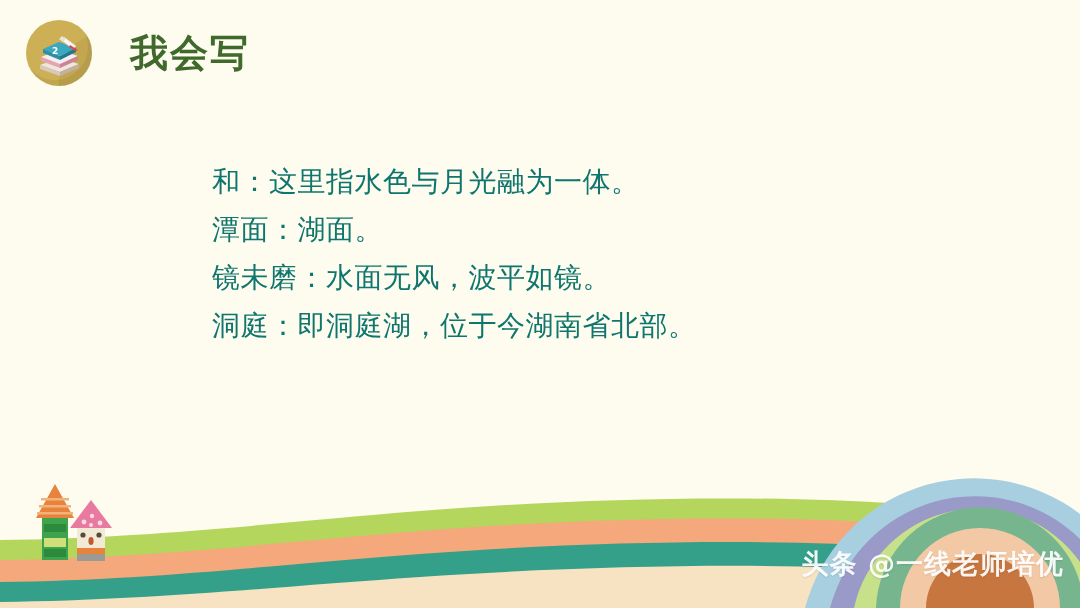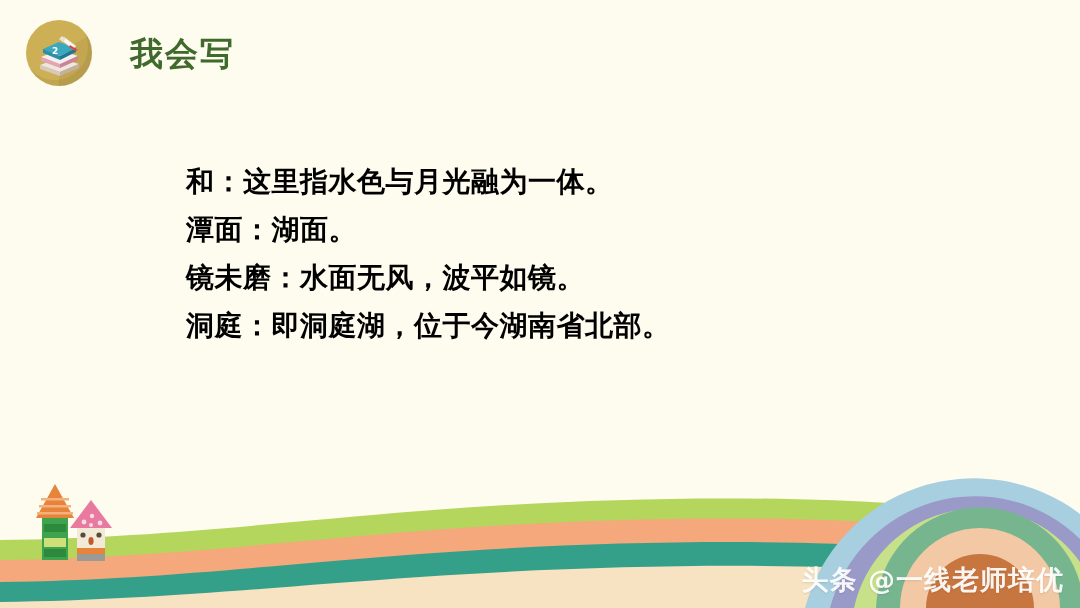--- a/index.html
+++ b/index.html
@@ -38,43 +38,44 @@
     height: 66px;
     border-radius: 50%;
     background: #cdb055;
     box-shadow: inset -4px -6px 0 rgba(0,0,0,0.06);
     flex: 0 0 auto;
   }
   #header-icon svg { display: block; }
 
   #title-text {
     font-family: "DejaVu Sans", "Liberation Sans", sans-serif;
-    font-size: 33px;
+    font-size: 38px;
     font-weight: 700;
     color: #3f6a2c;
     letter-spacing: 2px;
     line-height: 1;
     white-space: nowrap;
   }
 
   
   #notes {
     position: absolute;
     left: 186px;
     top: 158px;
     z-index: 15;
   }
   .note-line {
     font-family: "DejaVu Sans", "Liberation Sans", sans-serif;
     font-size: 28px;
-    font-weight: 700;
-    color: #000000;
+    font-weight: 400;
+    color: #0f766e;
     line-height: 48px;
     white-space: nowrap;
     letter-spacing: 0.5px;
+    margin-left: 26px;
   }
 
   
   #decor {
     position: absolute;
     left: 0;
     bottom: 0;
     width: 1080px;
     height: 130px;
     z-index: 5;
@@ -89,21 +90,21 @@
     width: 120px;
     height: 92px;
     z-index: 8;
   }
   #houses svg { display: block; }
 
   
   #watermark {
     position: absolute;
     right: 16px;
-    bottom: 10px;
+    bottom: 26px;
     z-index: 30;
     font-family: "DejaVu Sans", "Liberation Sans", sans-serif;
     font-size: 27px;
     font-weight: 700;
     color: rgba(255,255,255,0.93);
     text-shadow: 0 1px 2px rgba(0,0,0,0.10);
     white-space: nowrap;
     letter-spacing: 1px;
   }
 </style>

